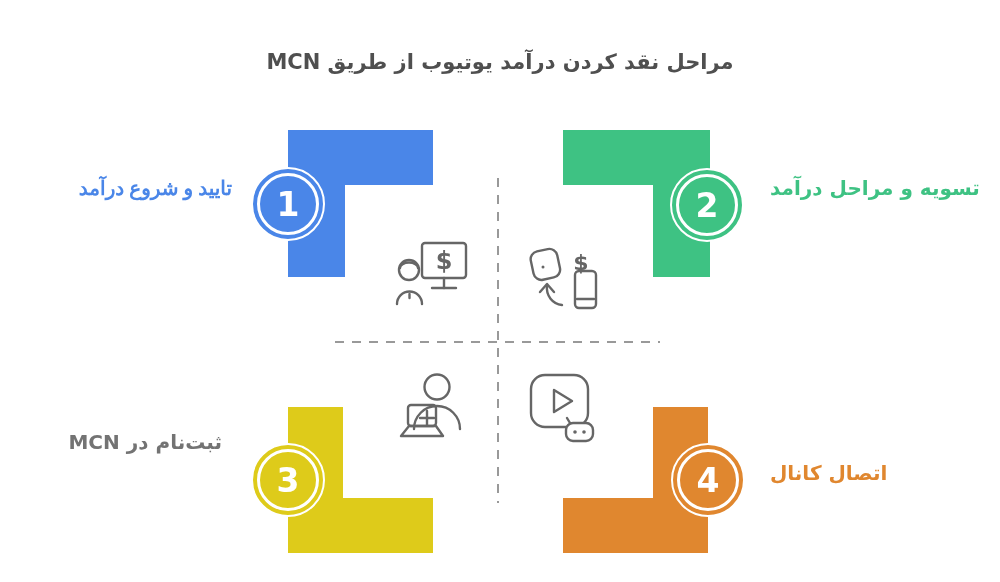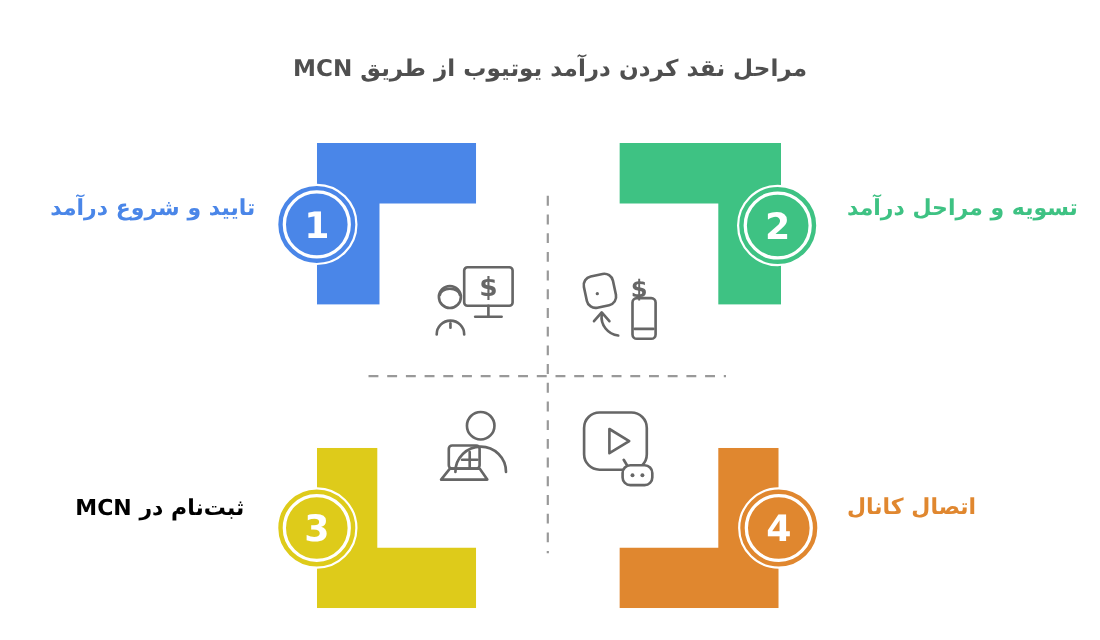--- a/index.html
+++ b/index.html
@@ -33,24 +33,24 @@
   }
   .sc1{left:251px;top:167px;background:#4A86E8;}
   .sc2{left:670px;top:168px;background:#3EC283;}
   .sc3{left:251px;top:443px;background:#DECB1A;}
   .sc4{left:671px;top:443px;background:#E0872F;}
   
   .step-label{
     position:absolute;z-index:2;direction:rtl;white-space:nowrap;
     font-size:20px;font-weight:bold;line-height:1.2;
   }
-  .sl1{right:768px;top:176px;color:#4A86E8;}
+  .sl1{right:768px;top:176px;color:#4A86E8;font-family:Liberation Serif, serif;}
   .sl2{left:770px;top:176px;color:#3EC283;}
-  .sl3{right:778px;top:449px;color:#000000;}
-  .sl4{left:770px;top:448px;color:#E0872F;}
+  .sl3{right:778px;top:430px;color:#737373;}
+  .sl4{left:770px;top:461px;color:#E0872F;}
   
   .divider-svg,.icon{position:absolute;z-index:0;}
   .ic1{left:395px;top:241px;}
   .ic2{left:527px;top:241px;}
   .ic3{left:399px;top:372px;}
   .ic4{left:529px;top:371px;}
 </style>
 </head>
 <body>
 

